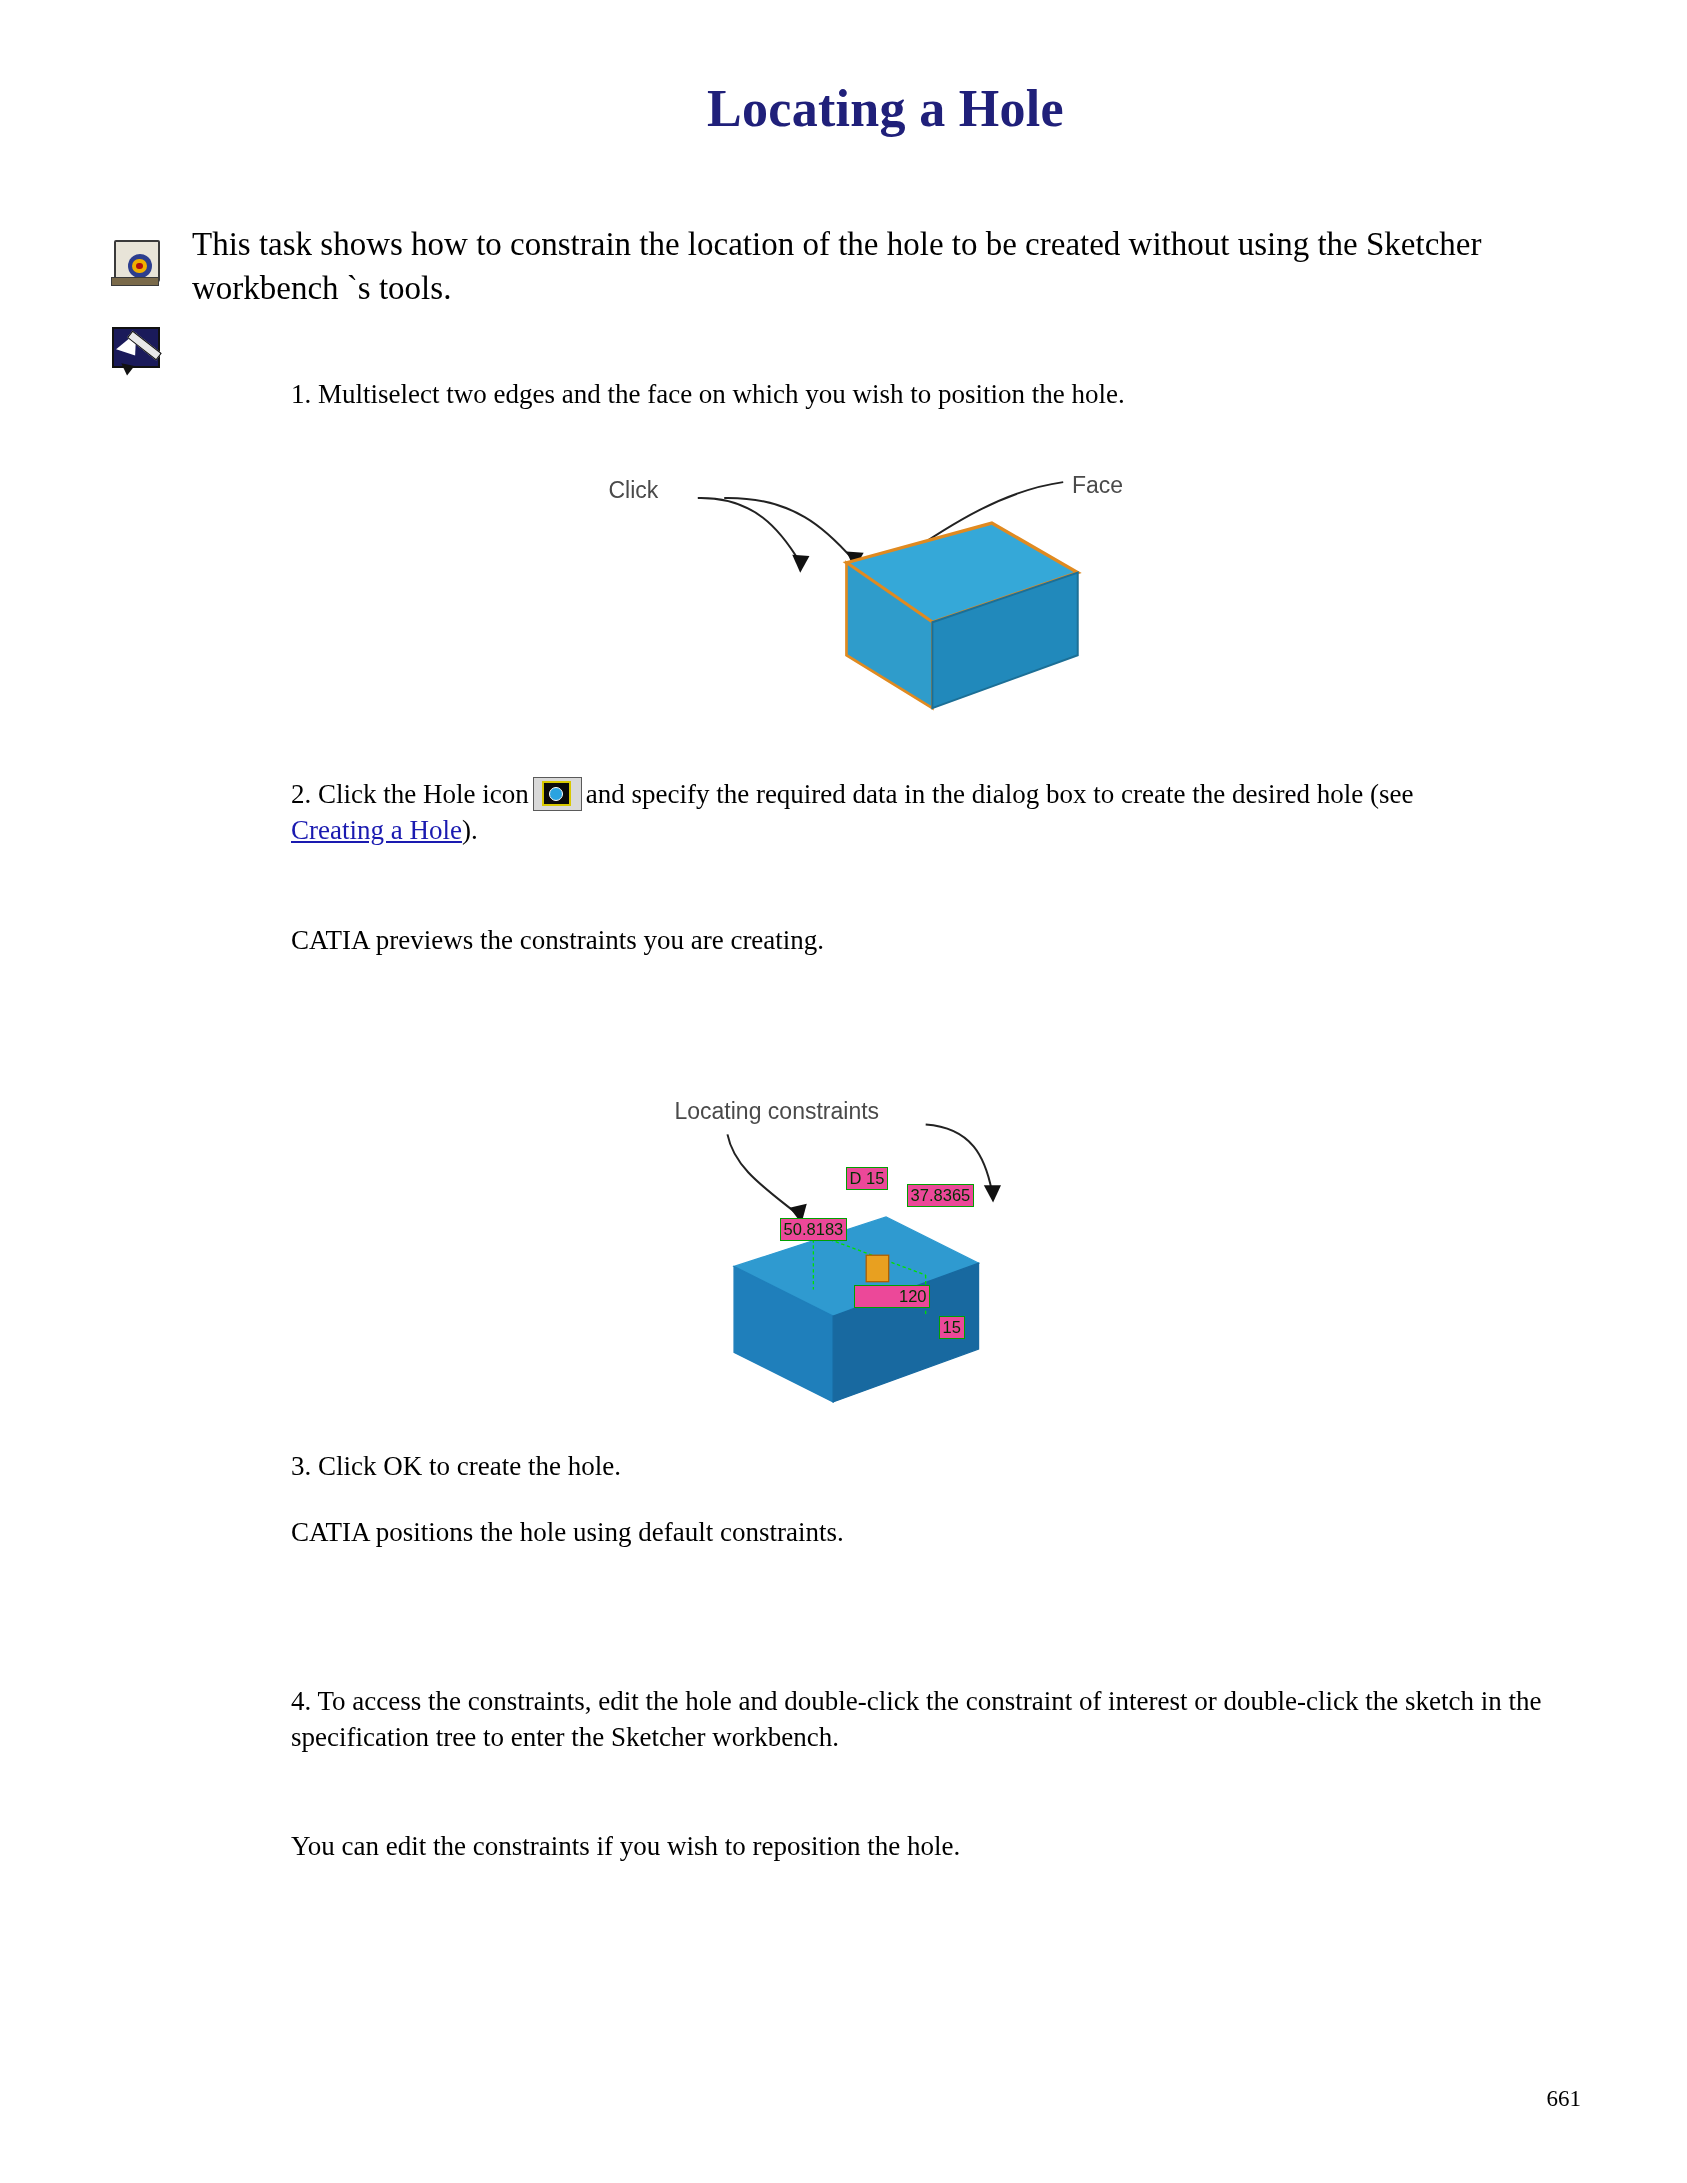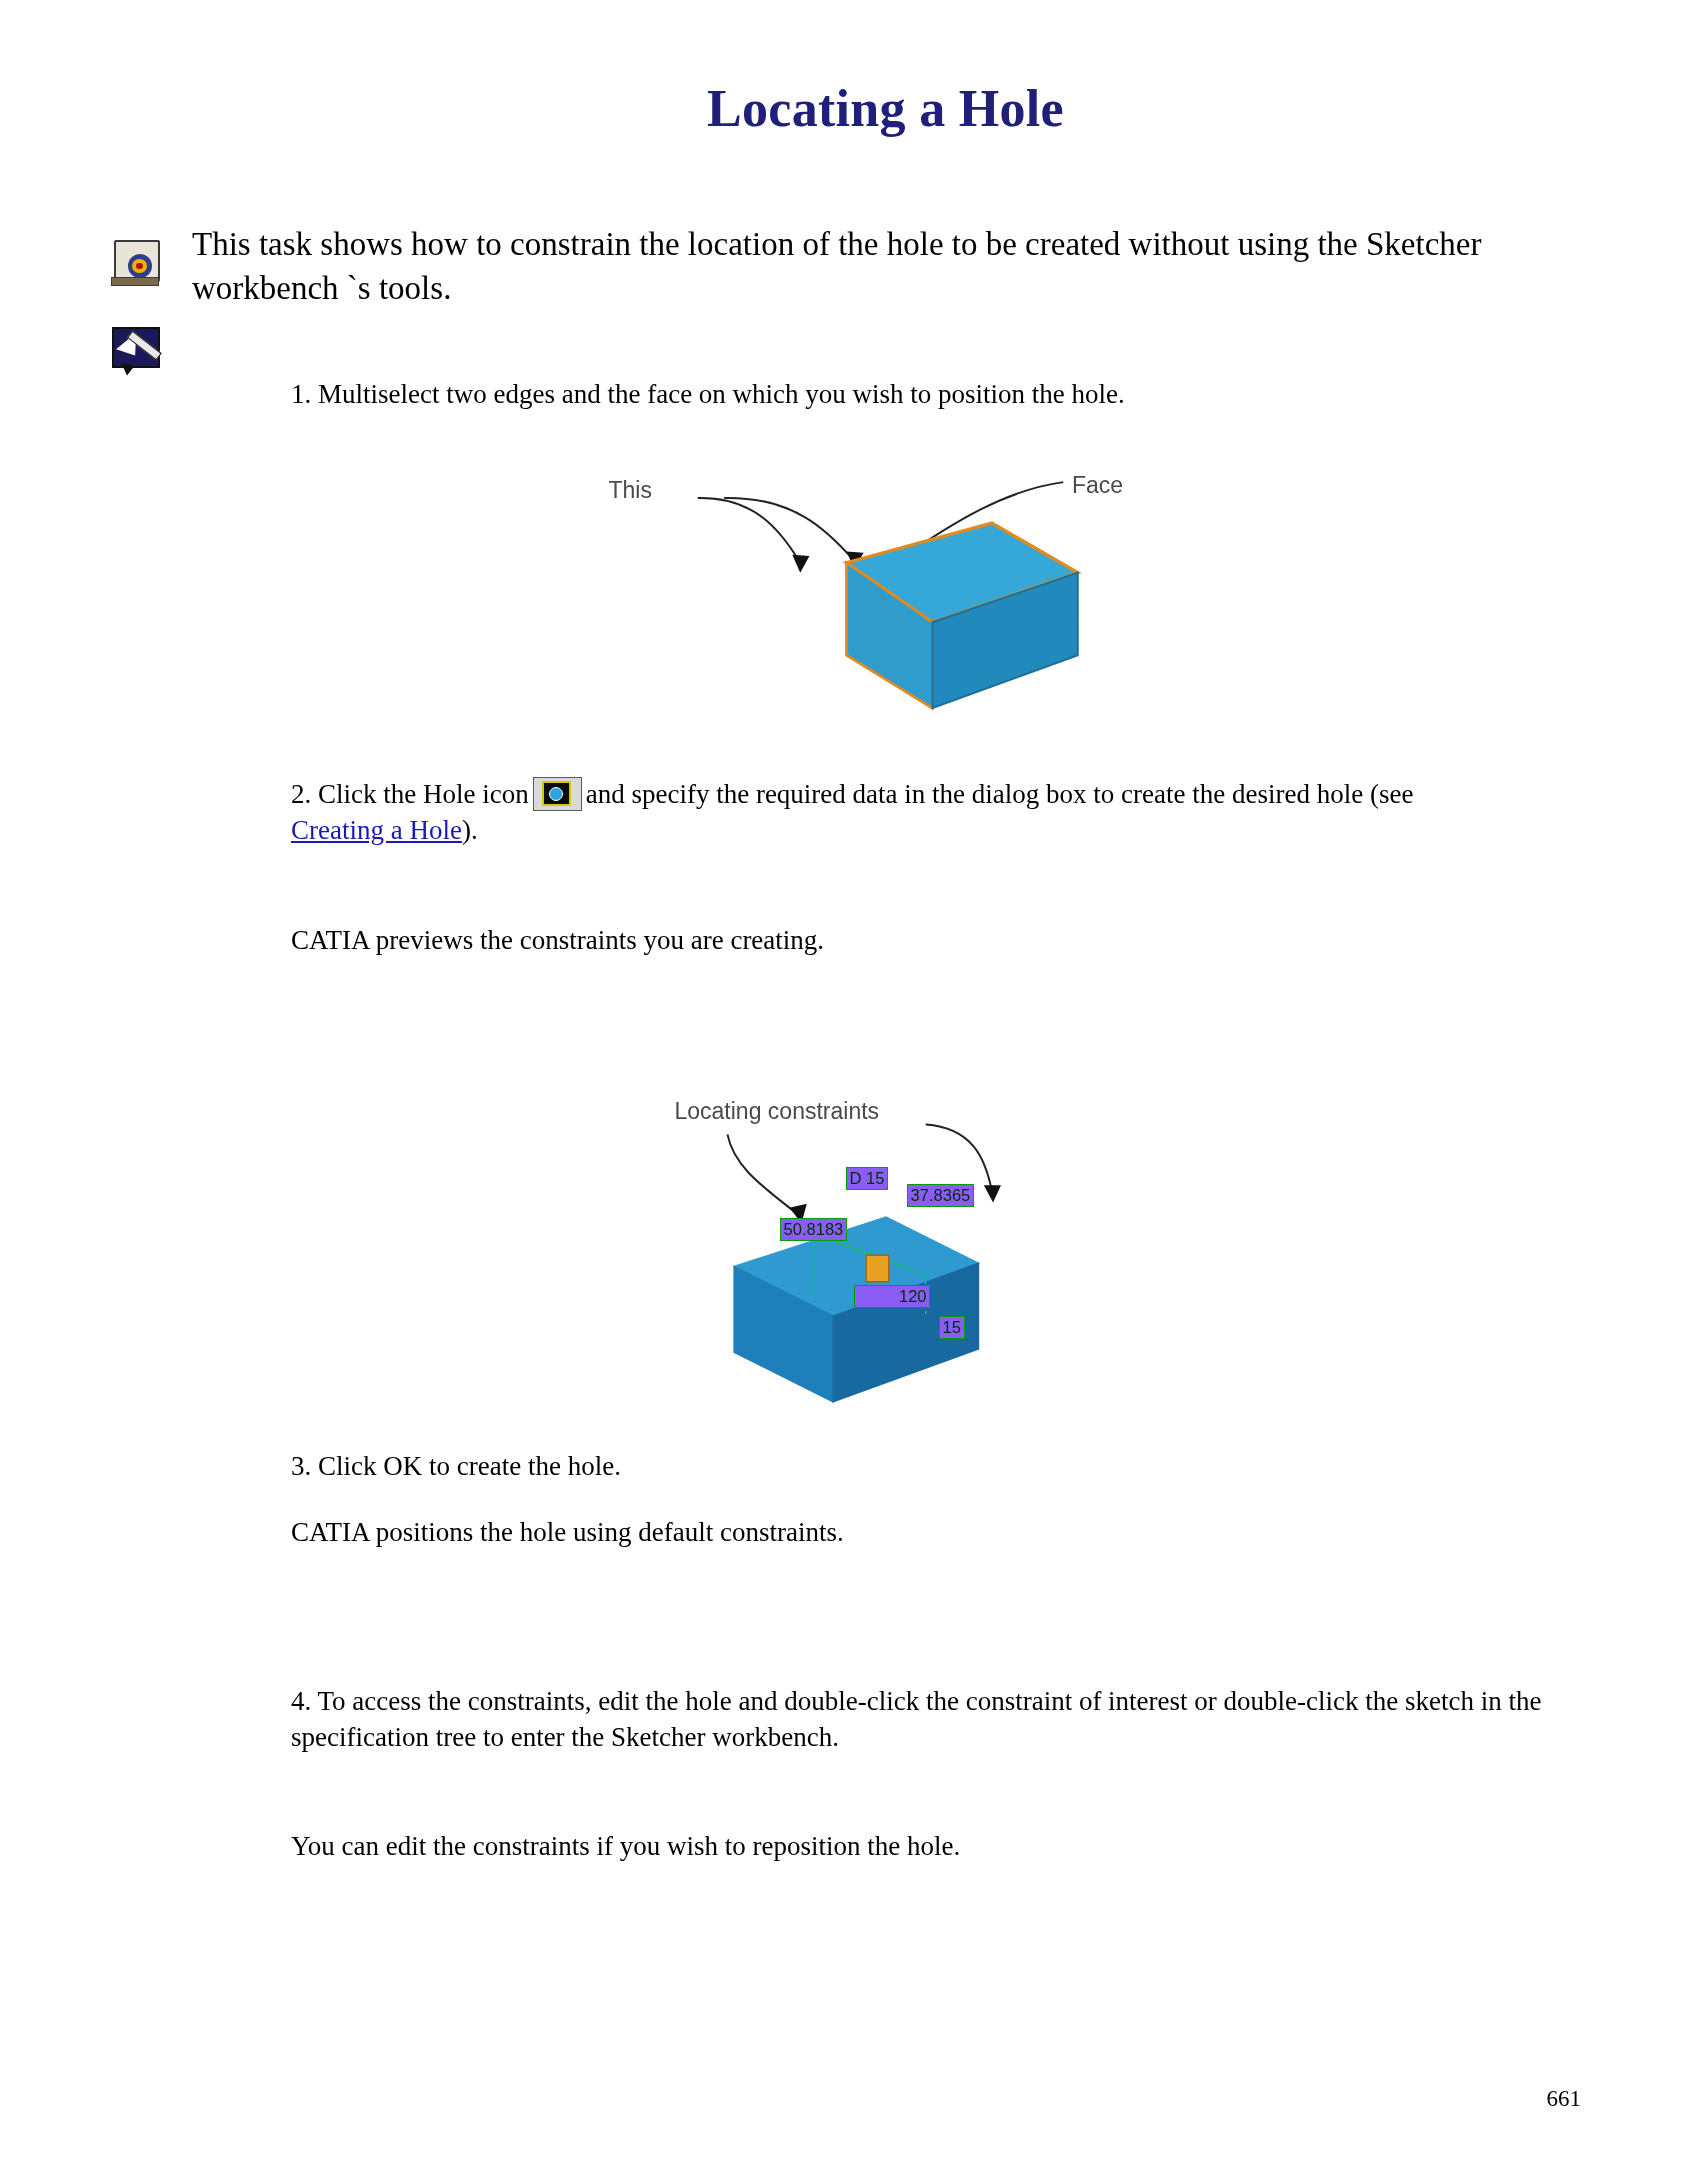--- a/index.html
+++ b/index.html
@@ -198,21 +198,21 @@
   .fig2 {
     position: absolute;
     left: 648px;
     top: 1098px;
     width: 595px;
     height: 370px;
   }
 
   .dim-tag {
     position: absolute;
-    background: #8b5cf6;
+    background: #ec4899;
     color: #003000;
     font-family: "Liberation Sans", sans-serif;
     font-size: 16.5px;
     line-height: 1.1;
     padding: 1.3px 2.6px;
     border: 0.7px solid #00a000;
     white-space: nowrap;
   }
 
   .page-number {
@@ -244,21 +244,21 @@
     <div class="flash"></div>
     <div class="pen"></div>
     <div class="tip"></div>
   </div>
 
   <div class="intro">This task shows how to constrain the location of the hole to be created without using the Sketcher workbench `s tools.</div>
 
   <div class="step" style="left:291px; top:377px; width:1257px;">1. Multiselect two edges and the face on which you wish to position the hole.</div>
 
   <div class="fig1">
-    <div class="fig-label" style="left:26.5px; top:20px;">This</div>
+    <div class="fig-label" style="left:26.5px; top:20px;">Click</div>
     <div class="fig-label" style="left:490px; top:14.6px;">Face</div>
 
     <svg width="595" height="337" viewBox="0 0 900 510">
 
       <path d="M 175 62 C 260 60 300 110 330 160" stroke="#222" stroke-width="3" fill="none"></path>
       <polygon points="330,175 318,148 344,150" fill="#111"></polygon>
       <path d="M 215 62 C 320 60 370 110 410 155" stroke="#222" stroke-width="3" fill="none"></path>
       <polygon points="412,170 400,143 426,145" fill="#111"></polygon>
       <path d="M 728 38 C 640 50 560 100 480 155" stroke="#222" stroke-width="3" fill="none"></path>
       <polygon points="468,168 476,140 496,158" fill="#111"></polygon>

